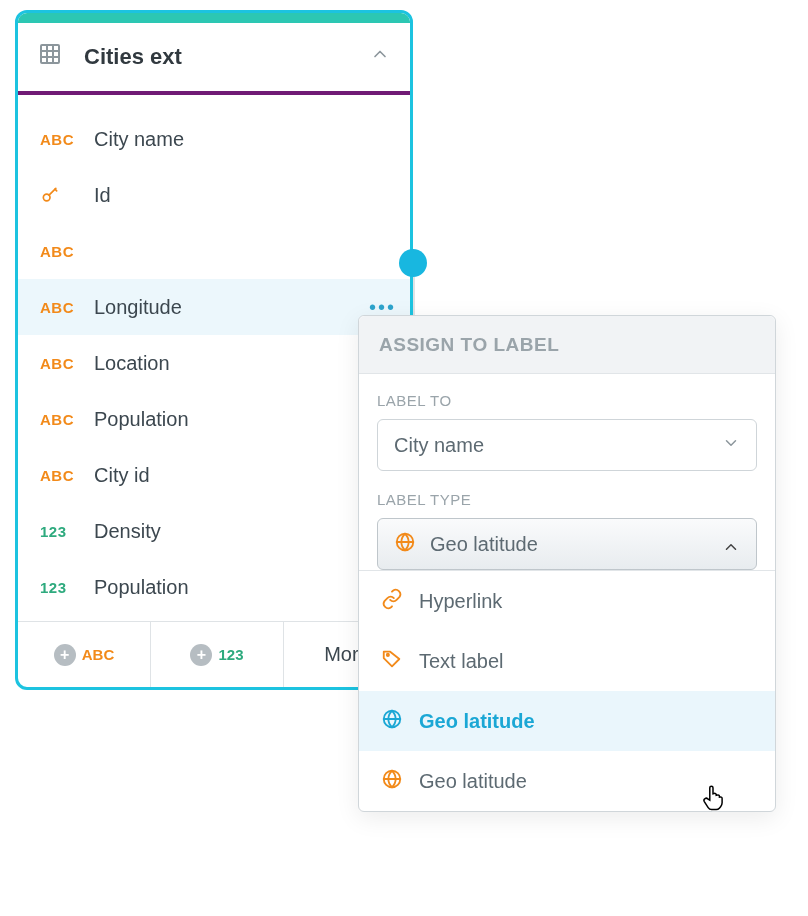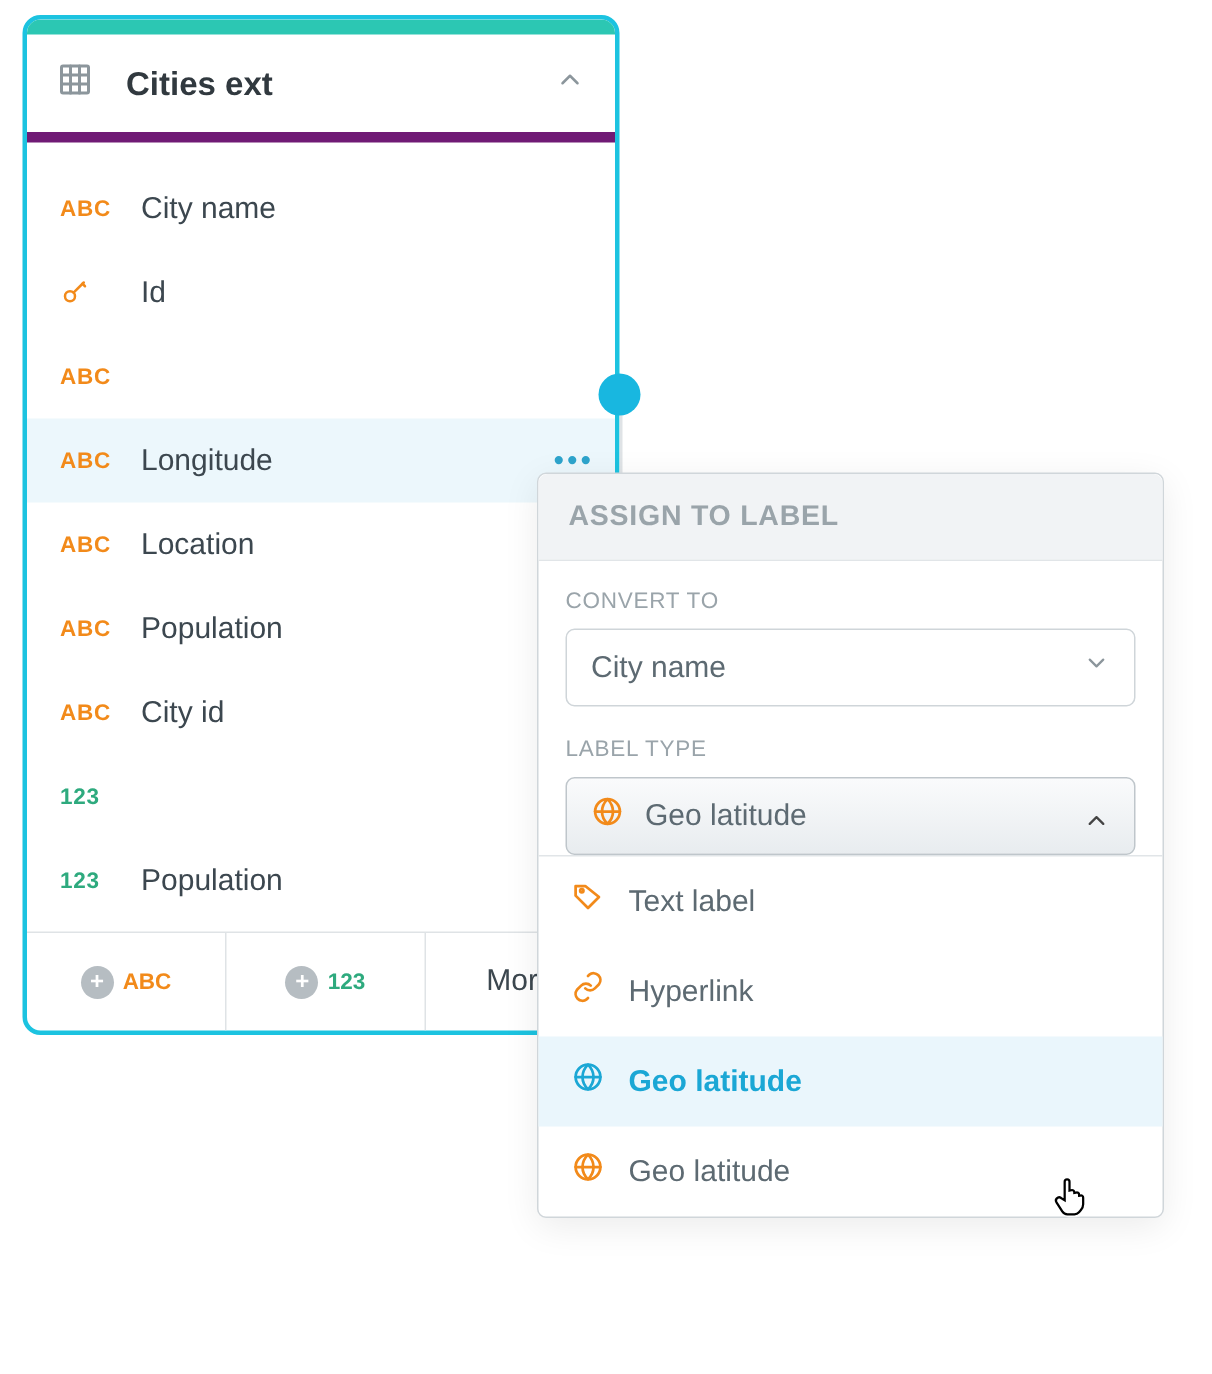--- a/index.html
+++ b/index.html
@@ -9,21 +9,21 @@
   
   .panel {
     position: absolute; top: 10px; left: 15px; width: 398px;
     border: 3px solid #1cc3e0; border-radius: 12px; overflow: hidden; background:#fff;
   }
   .panel-accent {
     height: 10px; background: #2cc7b3; border-top-left-radius: 8px; border-top-right-radius: 8px;
   }
   .panel-header {
     display: flex; align-items: center; height: 72px; padding: 0 20px;
-    border-bottom: 7px solid #701a75; font-size: 22px; font-weight: 700; color:#31393f;
+    border-bottom: 4px solid #701a75; font-size: 22px; font-weight: 700; color:#31393f;
   }
   .table-icon { margin-right: 22px; color:#8c969c; }
   .panel-header .title { flex: 1; }
   .collapse-icon { color:#8c969c; }
 
   .field-list { padding: 16px 0 6px 0; }
   .field-row {
     display: flex; align-items: center; height: 56px; padding: 0 14px 0 22px; font-size: 20px; color:#3c474f;
     cursor: pointer;
   }
@@ -162,20 +162,21 @@
       <div class="field-row">
         <span class="type-col">
           <span class="type-abc">ABC</span>
         </span>
         <span class="field-name">City id</span>
       </div>
       <div class="field-row">
         <span class="type-col">
           <span class="type-123">123</span>
         </span>
+        <span class="field-name">Density</span>
       </div>
       <div class="field-row">
         <span class="type-col">
           <span class="type-123">123</span>
         </span>
         <span class="field-name">Population</span>
       </div>
     </div>
 
   <div class="panel-footer">
@@ -192,21 +193,21 @@
     </div>
   </div>
 </div>
 
 <div class="connector-line"></div>
 <div class="connector-dot"></div>
 
 <div class="popup">
   <div class="popup-header">ASSIGN TO LABEL</div>
   <div class="popup-body">
-    <div class="small-label">CONVERT TO</div>
+    <div class="small-label">LABEL TO</div>
     <div class="select-box">
       <span>City name</span>
       <span class="chev">
         <svg width="18" height="18" viewBox="0 0 24 24" class="stroke">
             <polyline points="6 9 12 15 18 9"></polyline>
           </svg>
       </span>
     </div>
     <div class="section-gap"></div>
     <div class="small-label">LABEL TYPE</div>
@@ -222,31 +223,31 @@
       <span class="chev">
         <svg width="18" height="18" viewBox="0 0 24 24" class="stroke">
             <polyline points="6 9 12 15 18 9"></polyline>
           </svg>
       </span>
     </div>
   </div>
   <div class="dropdown-list">
       <div class="option">
         <span><svg width="22" height="22" viewBox="0 0 24 24" fill="none" stroke="#f28a1a" stroke-width="2" stroke-linecap="round" stroke-linejoin="round">
+            <path d="M10 13a5 5 0 007 0l3-3a5 5 0 00-7-7l-1 1"></path>
+            <path d="M14 11a5 5 0 00-7 0l-3 3a5 5 0 007 7l1-1"></path>
+          </svg></span>
+        <span>Hyperlink</span>
+      </div>
+      <div class="option">
+        <span><svg width="22" height="22" viewBox="0 0 24 24" fill="none" stroke="#f28a1a" stroke-width="2" stroke-linecap="round" stroke-linejoin="round">
             <path d="M20 12l-8 8-9-9V4h7l10 8z"></path>
             <circle cx="7.5" cy="7.5" r="1.2"></circle>
           </svg></span>
         <span>Text label</span>
-      </div>
-      <div class="option">
-        <span><svg width="22" height="22" viewBox="0 0 24 24" fill="none" stroke="#f28a1a" stroke-width="2" stroke-linecap="round" stroke-linejoin="round">
-            <path d="M10 13a5 5 0 007 0l3-3a5 5 0 00-7-7l-1 1"></path>
-            <path d="M14 11a5 5 0 00-7 0l-3 3a5 5 0 007 7l1-1"></path>
-          </svg></span>
-        <span>Hyperlink</span>
       </div>
       <div class="option active">
         <span><svg width="22" height="22" viewBox="0 0 24 24" fill="none" stroke="#1ba7d5" stroke-width="2" stroke-linecap="round" stroke-linejoin="round">
             <circle cx="12" cy="12" r="9"></circle>
             <path d="M3 12h18"></path>
             <path d="M12 3c2.5 2.5 4 5.5 4 9s-1.5 6.5-4 9c-2.5-2.5-4-5.5-4-9s1.5-6.5 4-9z"></path>
           </svg></span>
         <span>Geo latitude</span>
       </div>
       <div class="option">

